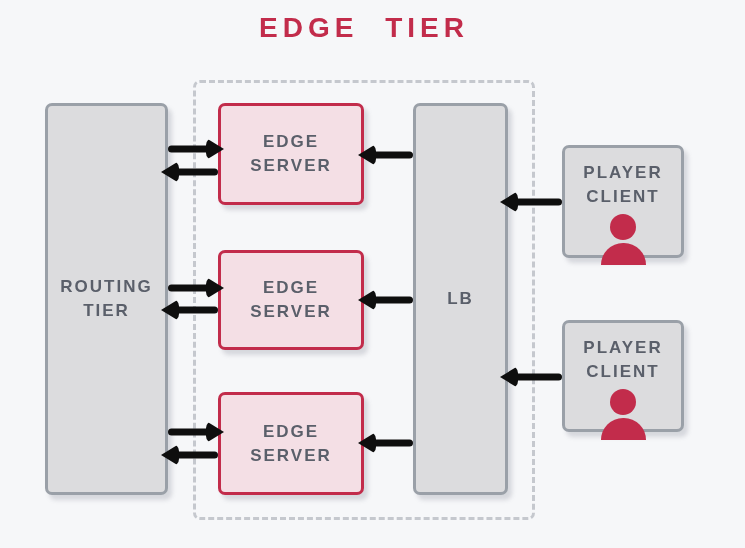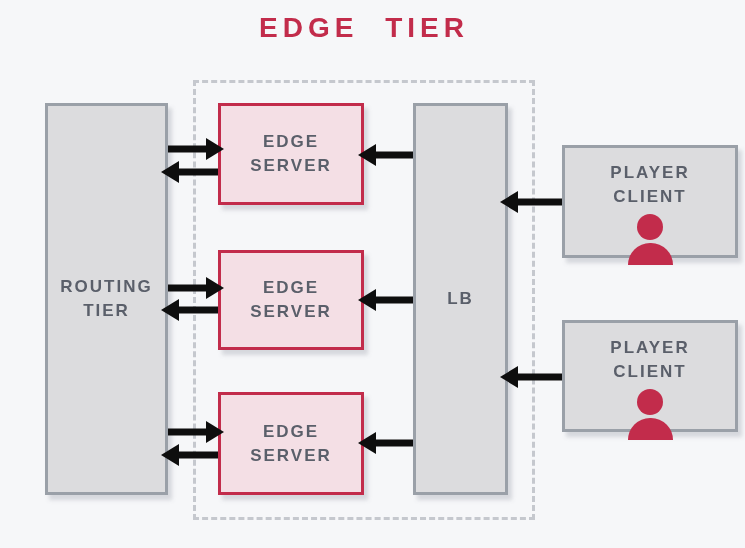--- a/index.html
+++ b/index.html
@@ -5,21 +5,21 @@
   :root{
     --accent-red:#c22c4b;
     --pink-fill:#f4dfe5;
     --gray-fill:#dcdcde;
     --gray-border:#9aa0a8;
     --text-slate:#5a5f6a;
     --dashed-border:#c5c8ce;
     --arrow-black:#0e0e0e;
     --background:#f6f7f9;
   }
-  *{box-sizing:border-box;margin:0;padding:0;}
+  *{box-sizing:border-box;margin:0;padding:0;border-radius:7px;}
   html,body{background:var(--background);}
   body{font-family:"Liberation Sans","DejaVu Sans",sans-serif;}
   .canvas{position:relative;width:745px;height:548px;background:var(--background);overflow:hidden;}
 
   .diagram-title{
     position:absolute;left:193px;top:12px;width:342px;
     text-align:center;color:var(--accent-red);
     font-size:28px;font-weight:bold;letter-spacing:5px;word-spacing:14px;
   }
 
@@ -42,21 +42,21 @@
   .routing-tier .label{max-width:110px;}
 
   .edge-server{left:218px;width:146px;height:102px;}
   .edge-server .label{max-width:120px;}
   .edge-1{top:103px;}
   .edge-2{top:250px;height:100px;}
   .edge-3{top:392px;height:103px;}
 
   .lb-node{left:413px;top:103px;width:95px;height:392px;}
 
-  .player-client{left:562px;width:176px;height:113px;justify-content:flex-start;padding-top:13px;}
+  .player-client{left:562px;width:122px;height:113px;justify-content:flex-start;padding-top:13px;}
   .player-client .label{max-width:120px;}
   .pc-1{top:145px;}
   .pc-2{top:320px;height:112px;}
 
   .person{margin-top:5px;display:flex;flex-direction:column;align-items:center;}
   .person .p-head{width:26px;height:26px;border-radius:50%;background:var(--accent-red);margin-bottom:3px;}
   .person .p-body{width:45px;height:22px;border-radius:23px 23px 0 0;background:var(--accent-red);}
 
   .arrow{position:absolute;height:22px;}
   .arrow .shaft{position:absolute;top:50%;transform:translateY(-50%);height:7px;background:var(--arrow-black);}

